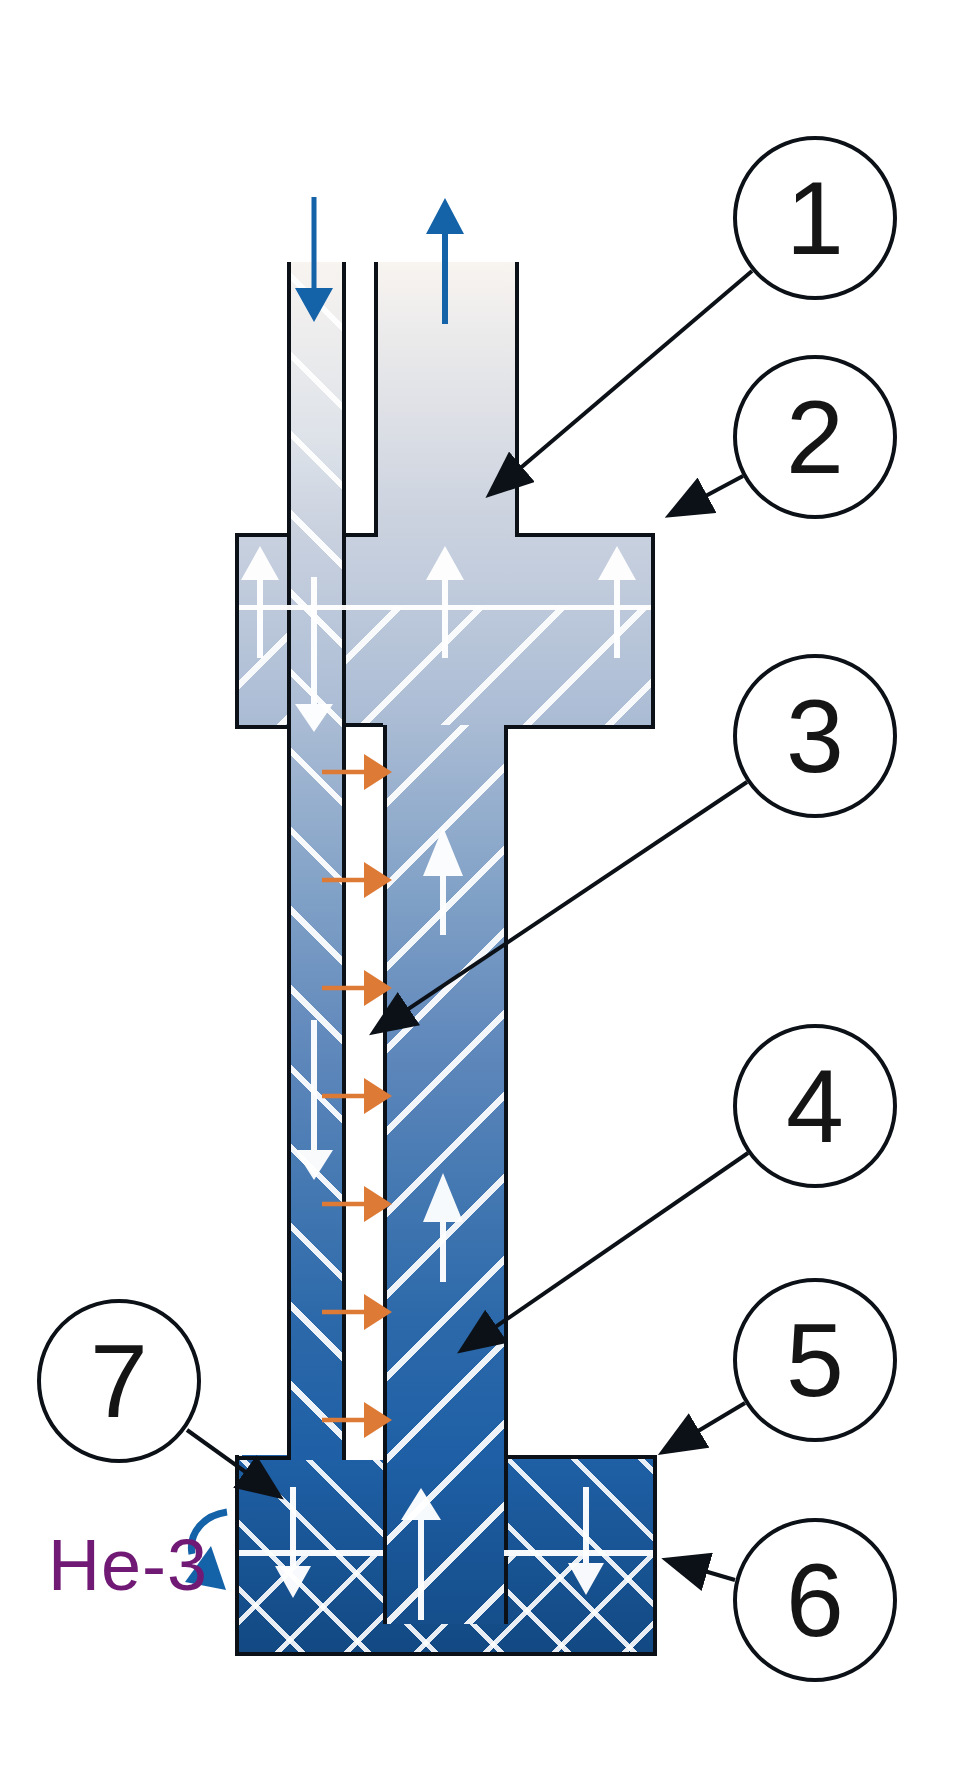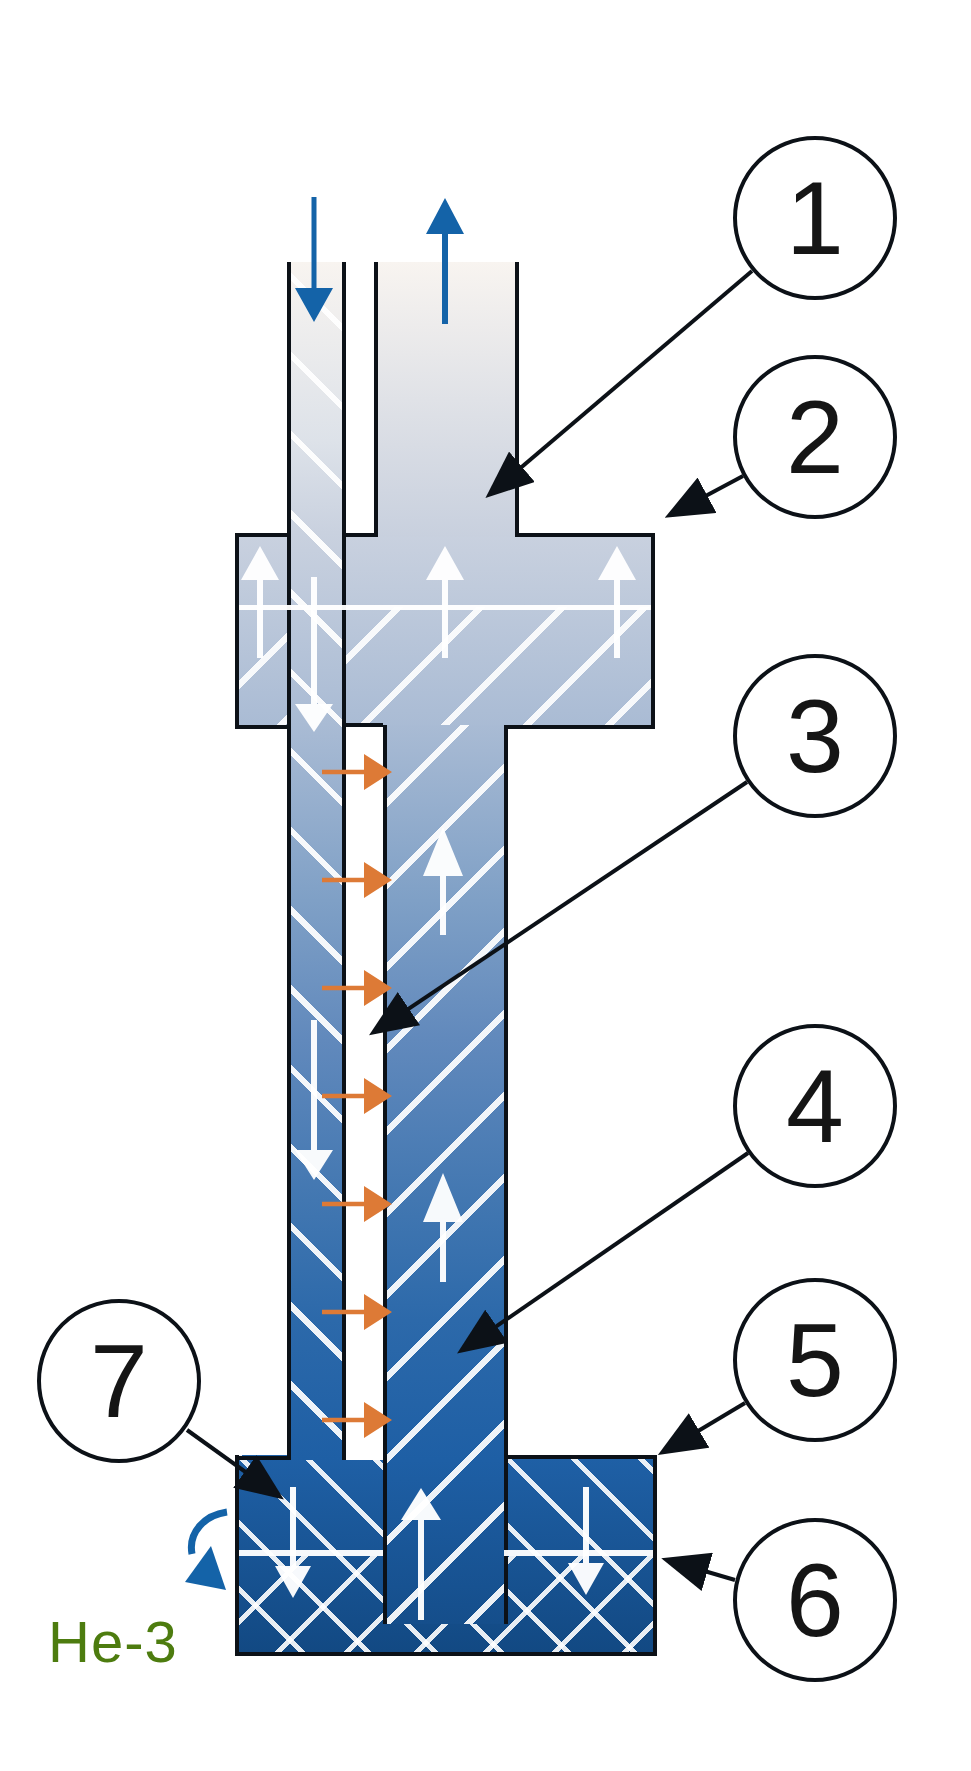--- a/index.html
+++ b/index.html
@@ -62,21 +62,21 @@
   .white-line{background:rgba(255,255,255,.96);}
 
   
   .callout{
     width:164px;height:164px;border-radius:50%;
     background:#fff;border:4px solid #0c1117;
     display:flex;align-items:center;justify-content:center;
     font-size:104px;color:#151515;line-height:1;
   }
   .he3{
-    left:48px;top:1608px;font-size:58px;color:#4d7c0f;letter-spacing:1px;
+    left:48px;top:1524px;font-size:72px;color:#701a75;letter-spacing:1px;
   }
   svg.overlay{left:0;top:0;}
 </style>
 </head>
 <body>
 
 <div class="stage">
 
   <div class="abs flange"></div>
   <div class="abs flange-hatch"></div>

